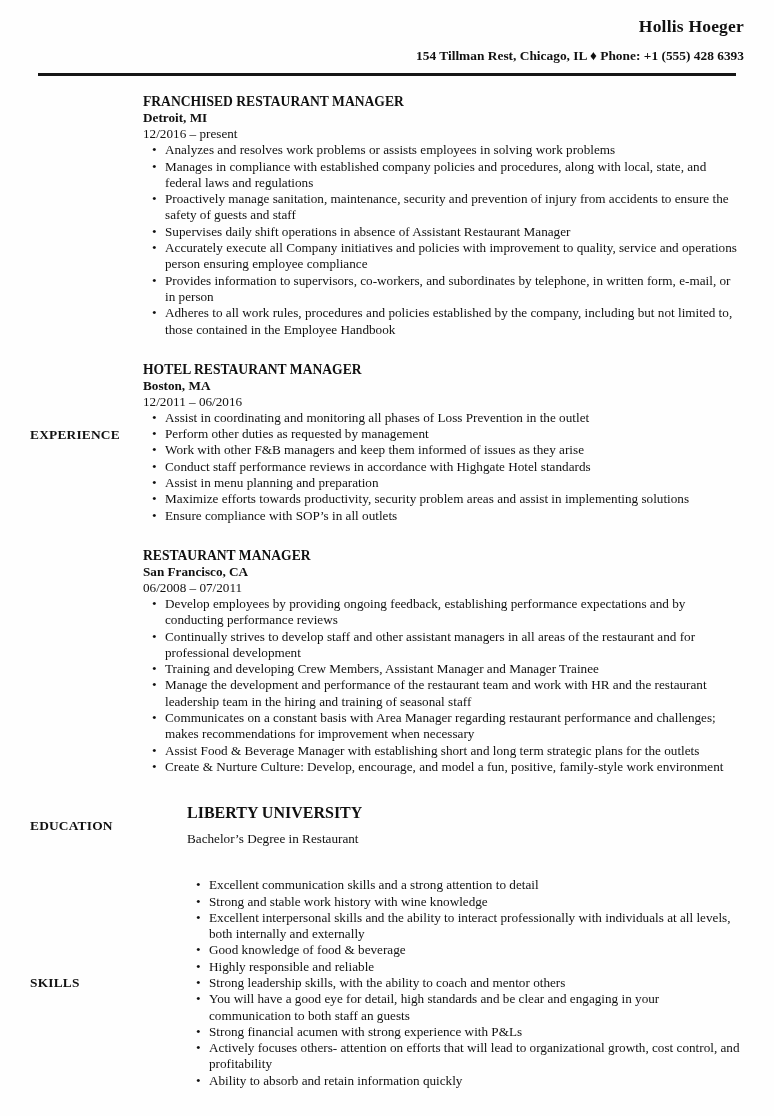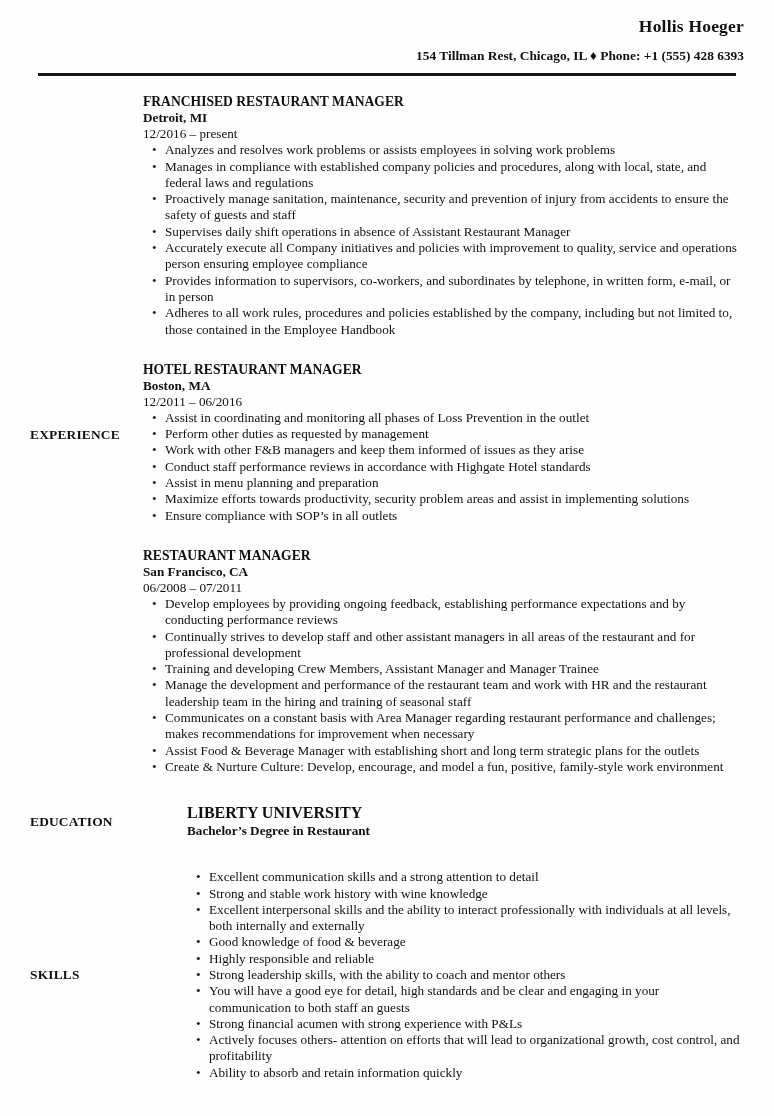--- a/index.html
+++ b/index.html
@@ -83,23 +83,23 @@
     left: -13px;
     top: 0;
   }
   
   .edu-school {
     font-weight: bold;
     font-size: 16px;
     line-height: 17px;
   }
   .edu-degree {
-    font-weight: bold;
+    font-weight: normal;
     line-height: 16px;
-    margin-top: 2px;
+    margin-top: 10px;
   }
 </style>
 </head>
 <body>
 
 <div class="page">
 
   <div class="header">
     <h1 class="candidate-name">Hollis Hoeger</h1>
     <p class="contact-line">154 Tillman Rest, Chicago, IL ♦ Phone: +1 (555) 428 6393</p>

